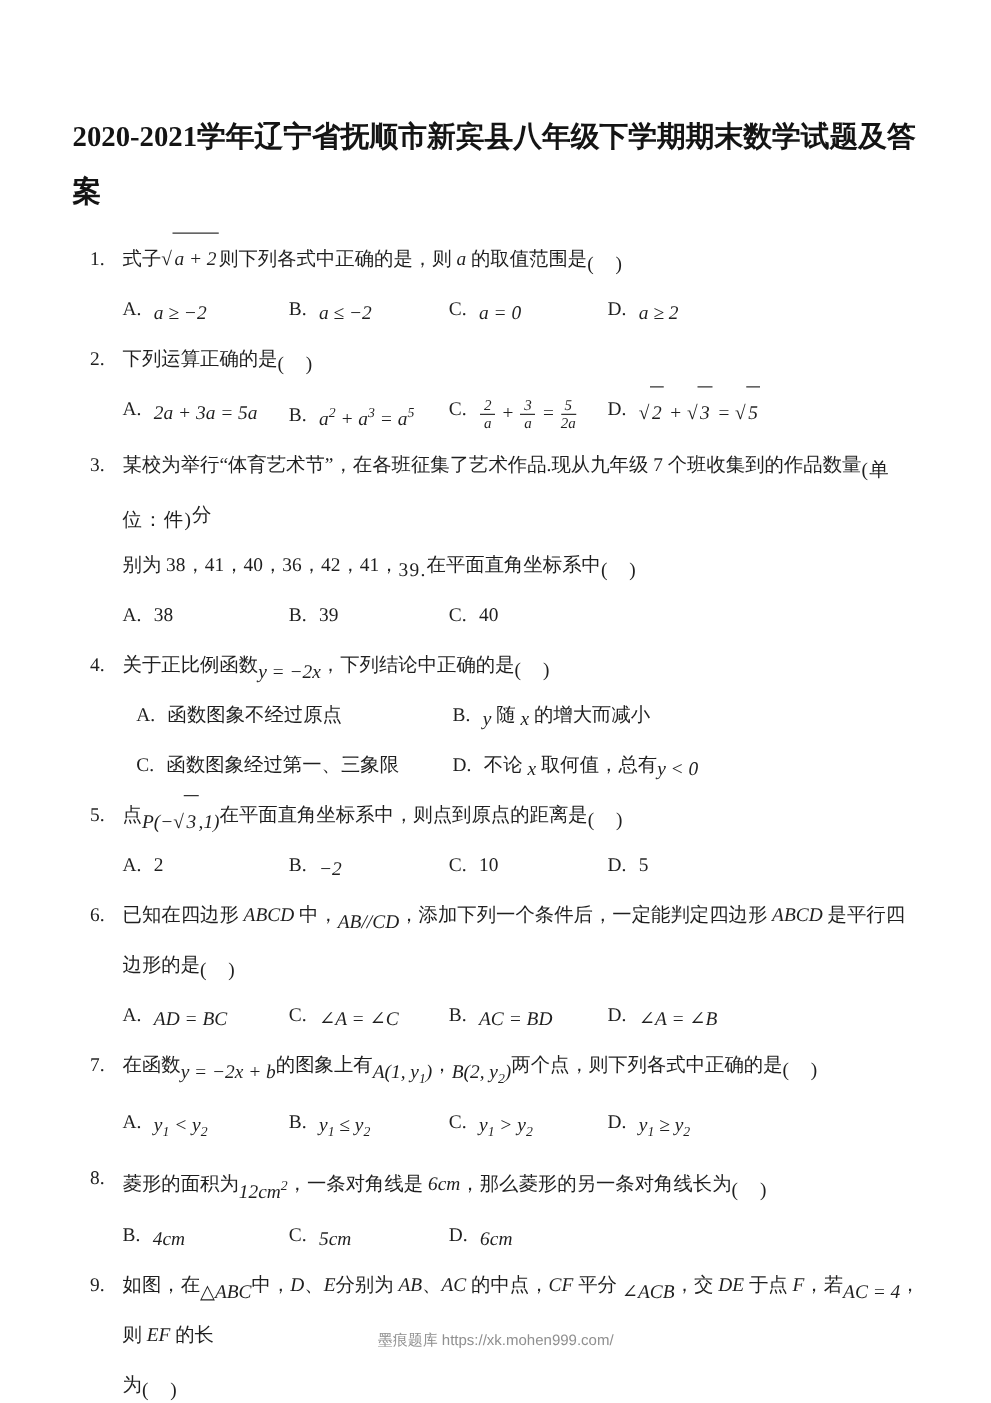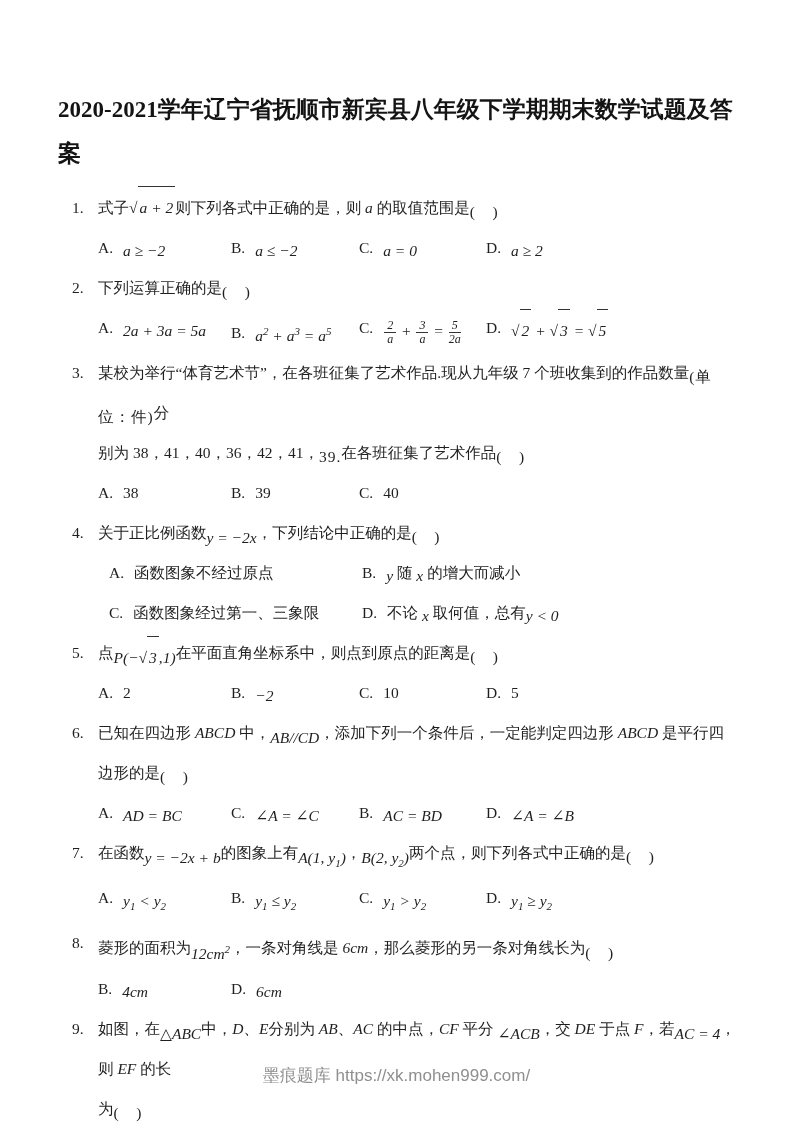--- a/index.html
+++ b/index.html
@@ -44,21 +44,21 @@
   }
   .fn{display:block;border-bottom:1px solid #333;padding:0 3px;}
   .fd{display:block;}
   .blank{position:relative;top:4px;letter-spacing:1px;}
   .dn{position:relative;top:5px;}
   .opt .math,.opt .sqrt-wrap{position:relative;top:3px;}
   .footer{
     position:absolute;left:0;right:0;top:1064px;
     text-align:center;
     font-family:"Liberation Sans","DejaVu Sans",sans-serif;
-    font-size:17px;
+    font-size:12px;
     color:#8f8f8f;
   }
 </style>
 </head>
 <body>
 
 <div class="page">
   <div class="title">
     <div>2020-2021学年辽宁省抚顺市新宾县八年级下学期期末数学试题及答</div>
     <div>案</div>
@@ -86,21 +86,21 @@
           <div class="opt"><span class="opt-label">B.</span><span class="math dn">a<sup>2</sup> + a<sup>3</sup> = a<sup>5</sup></span></div>
           <div class="opt"><span class="opt-label">C.</span><span class="frac"><span class="fn">2</span><span class="fd">a</span></span><span class="math"> + </span><span class="frac"><span class="fn">3</span><span class="fd">a</span></span><span class="math"> = </span><span class="frac"><span class="fn">5</span><span class="fd">2a</span></span></div>
           <div class="opt"><span class="opt-label">D.</span><span class="sqrt-wrap dn">√<span class="rad">2</span></span><span class="math dn"> + </span><span class="sqrt-wrap dn">√<span class="rad">3</span></span><span class="math dn"> = </span><span class="sqrt-wrap dn">√<span class="rad">5</span></span></div>
         </div>
       </div>
       <div class="q">
         <div class="q-line">
           <span class="q-num">3.</span>
           <span class="q-body"><span class="cn">某校为举行“体育艺术节”，在各班征集了艺术作品.现从九年级 7 个班收集到的作品数量</span><span class="blank">(单位：件)</span><span class="cn">分</span></span>
         </div>
-        <div class="q-line2"><span class="cn">别为 38，41，40，36，42，41，</span><span class="blank">39.</span><span class="cn">在各班征集了艺术作品</span><span class="blank">(　)</span></div>
+        <div class="q-line2"><span class="cn">别为 38，41，40，36，42，41，</span><span class="blank">39.</span><span class="cn">在平面直角坐标系中</span><span class="blank">(　)</span></div>
         <div class="opts cols4">
           <div class="opt"><span class="opt-label">A.</span><span class="cn">38</span></div>
           <div class="opt"><span class="opt-label">B.</span><span class="cn">39</span></div>
           <div class="opt"><span class="opt-label">C.</span><span class="cn">40</span></div>
         </div>
       </div>
       <div class="q">
         <div class="q-line">
           <span class="q-num">4.</span>
           <span class="q-body"><span class="cn">关于正比例函数</span><span class="math dn">y = −2x</span><span class="cn">，下列结论中正确的是</span><span class="blank">(　)</span></span>
@@ -148,20 +148,21 @@
           <div class="opt"><span class="opt-label">D.</span><span class="math dn">y<sub>1</sub> ≥ y<sub>2</sub></span></div>
         </div>
       </div>
       <div class="q">
         <div class="q-line">
           <span class="q-num">8.</span>
           <span class="q-body"><span class="cn">菱形的面积为</span><span class="math dn">12cm<sup>2</sup></span><span class="cn">，一条对角线是 </span><span class="math">6cm</span><span class="cn">，那么菱形的另一条对角线长为</span><span class="blank">(　)</span></span>
         </div>
         <div class="opts cols4">
           <div class="opt"><span class="opt-label">B.</span><span class="math">4cm</span></div>
+          <div class="opt"><span class="opt-label">C.</span><span class="math">5cm</span></div>
           <div class="opt"><span class="opt-label">D.</span><span class="math">6cm</span></div>
         </div>
       </div>
       <div class="q">
         <div class="q-line">
           <span class="q-num">9.</span>
           <span class="q-body"><span class="cn">如图，在</span><span class="math dn">△ABC</span><span class="cn">中，</span><span class="math">D</span><span class="cn">、</span><span class="math">E</span><span class="cn">分别为 </span><span class="math">AB</span><span class="cn">、</span><span class="math">AC</span><span class="cn"> 的中点，</span><span class="math">CF</span><span class="cn"> 平分 </span><span class="math dn">∠ACB</span><span class="cn">，交 </span><span class="math">DE</span><span class="cn"> 于点 </span><span class="math">F</span><span class="cn">，若</span><span class="math dn">AC = 4</span><span class="cn">，则 </span><span class="math">EF</span><span class="cn"> 的长</span></span>
         </div>
         <div class="q-line2"><span class="cn">为</span><span class="blank">(　)</span></div>
       </div>

